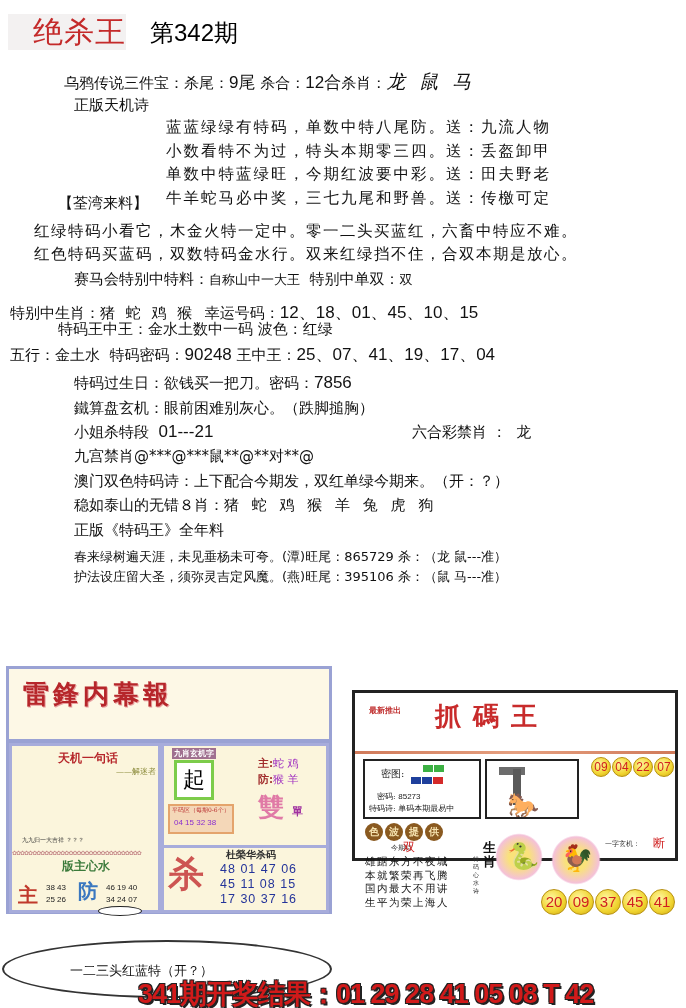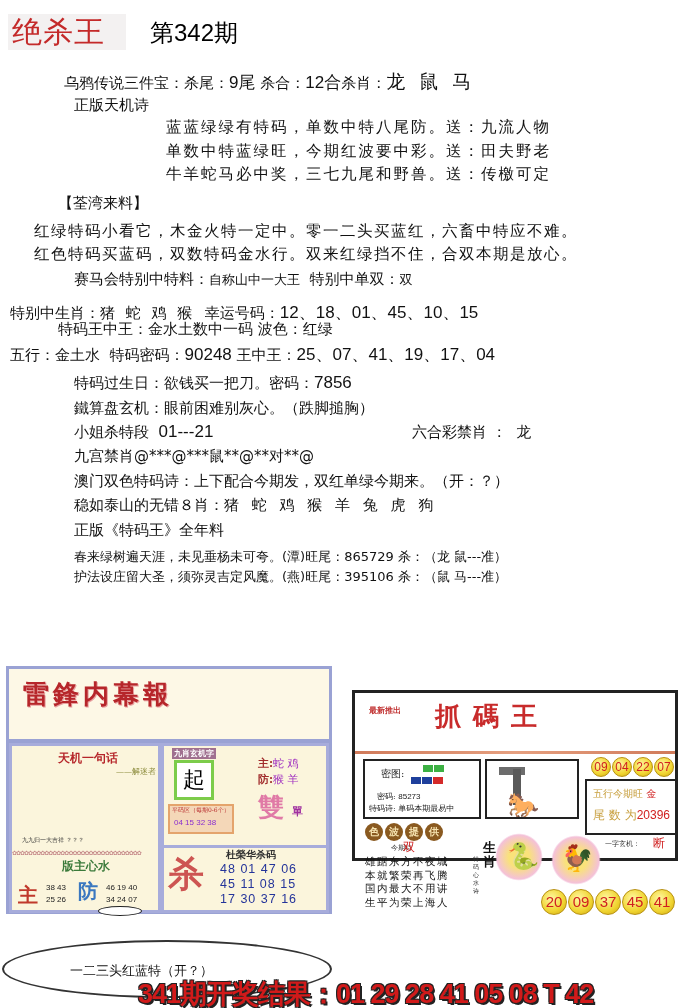--- a/index.html
+++ b/index.html
@@ -2,26 +2,26 @@
 <html><head>
 <meta charset="utf-8">
 <style>
   * { box-sizing: border-box; margin: 0; padding: 0; }
   html, body { width: 686px; height: 1008px; background: #ffffff; overflow: hidden; }
   body { position: relative; font-family: "DejaVu Serif", serif; color: #111; }
   .abs { position: absolute; white-space: nowrap; }
 
   
   .brand { left: 8px; top: 14px; width: 118px; height: 36px; background: #f3f1f1; color: #c42a2a;
-           font-family: "DejaVu Sans", sans-serif; font-size: 30px; font-weight: normal; line-height: 36px; padding-left: 4px; letter-spacing: 1px; }
+           font-family: "DejaVu Sans", sans-serif; font-size: 30px; font-weight: normal; line-height: 36px; padding-left: 4px; letter-spacing: 1px; text-align: right; }
   .issue { left: 150px; top: 18px; font-family: "Liberation Sans", sans-serif; font-size: 24px; line-height: 30px; color: #000; }
 
   .ln { font-family: "DejaVu Sans", sans-serif; font-size: 15px; line-height: 22px; color: #111; }
   .ln-serif { font-family: "DejaVu Serif", serif; font-size: 15.5px; line-height: 22px; color: #111; letter-spacing: 1.5px; }
-  .big { font-size: 19px; }
+  .big { font-size: 19px; font-style: italic; }
   .num { font-family: "Liberation Sans", sans-serif; font-size: 17px; }
   .sm { font-size: 13px; }
 
   
   .poem { left: 166px; top: 116px; }
   .poem div { font-family: "DejaVu Serif", serif; font-size: 15.5px; line-height: 23.5px; letter-spacing: 2px; }
 
   
   .poster-l { left: 6px; top: 666px; width: 326px; height: 248px; background: #fdf8e6; border: 3px solid #9aa2d4; }
   .poster-l .title { left: 14px; top: 8px; font-family: "DejaVu Serif", serif; font-size: 26px; color: #b6262a; font-weight: bold; letter-spacing: 4px; text-shadow: 1px 1px 0 #e8a0a0; }
@@ -107,20 +107,21 @@
 <div class="abs brand">绝杀王</div>
 <div class="abs issue">第342期</div>
 
 <div class="abs ln" style="left:64px;top:70px;">
   <span>乌鸦传说三件宝：杀尾：</span><span class="num">9尾</span><span> 杀合：</span><span class="num">12合</span><span>杀肖：</span><span class="big" style="letter-spacing:4px;">龙 鼠 马</span>
 </div>
 <div class="abs ln" style="left:74px;top:94px;">正版天机诗</div>
 
 <div class="abs poem">
   <div>蓝蓝绿绿有特码，单数中特八尾防。送：九流人物</div>
+  <div>小数看特不为过，特头本期零三四。送：丢盔卸甲</div>
   <div>单数中特蓝绿旺，今期红波要中彩。送：田夫野老</div>
   <div>牛羊蛇马必中奖，三七九尾和野兽。送：传檄可定</div>
 </div>
 
 <div class="abs ln" style="left:58px;top:192px;">【荃湾来料】</div>
 <div class="abs ln-serif" style="left:34px;top:220px;">红绿特码小看它，木金火特一定中。零一二头买蓝红，六畜中特应不难。</div>
 <div class="abs ln-serif" style="left:34px;top:243px;">红色特码买蓝码，双数特码金水行。双来红绿挡不住，合双本期是放心。</div>
 
 <div class="abs ln" style="left:74px;top:268px;text-align:right;">
   <span>赛马会特别中特料：</span><span class="sm">自称山中一大王</span>&nbsp;&nbsp;<span>特别中单双：</span><span class="sm">双</span>
@@ -240,24 +241,20 @@
     <div class="abs horse">🐎</div>
   </div>
 
   <div class="abs balls balls-top">
     <div class="ball">09</div>
     <div class="ball">04</div>
     <div class="ball">22</div>
     <div class="ball">07</div>
   </div>
 
-  <div class="abs box3">
-    <div class="abs wx"><span>五行今期旺</span> <b>金</b></div>
-    <div class="abs ws"><span>尾 数 为</span><b>20396</b></div>
-  </div>
 
   <div class="abs seal-row">
     <div class="seal">色</div>
     <div class="seal">波</div>
     <div class="seal">提</div>
     <div class="seal">供</div>
   </div>
 
   <div class="abs jp">今期特</div>
   <div class="abs jpv">双</div>

